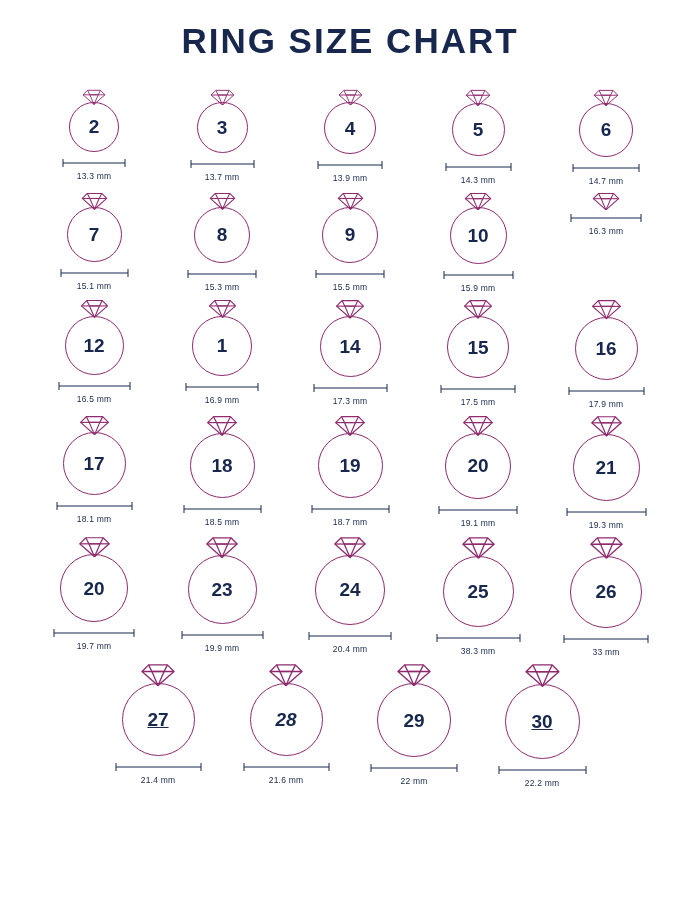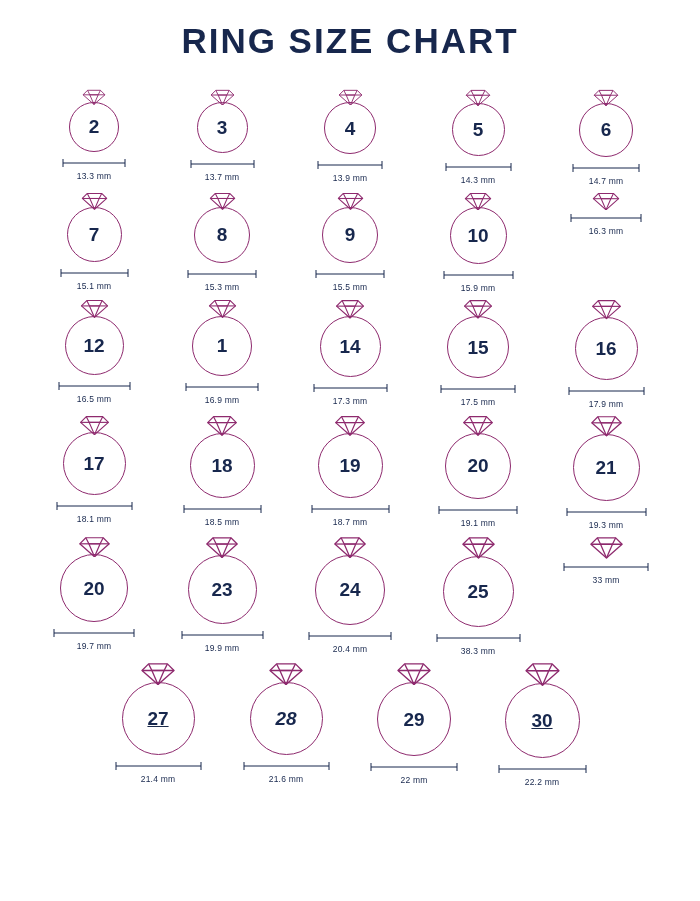--- a/index.html
+++ b/index.html
@@ -724,20 +724,23 @@
           <div class="ring-wrap">
             <svg class="gem" width="37" height="22.94" viewBox="0 0 40 25">
               <g fill="none" stroke="#8e2a6e" stroke-width="1.4" stroke-linejoin="round">
                 <path d="M3 9 L10 2 L30 2 L37 9 L20 24 Z"></path>
                 <path d="M3 9 L37 9"></path>
                 <path d="M10 2 L13.5 9 L20 24"></path>
                 <path d="M30 2 L26.5 9 L20 24"></path>
                 <path d="M13.5 9 L26.5 9"></path>
               </g>
             </svg>
+            <div class="band" style="width:72px;height:72px;">
+              <span class="num">26</span>
+            </div>
           </div>
           <div class="measure">
             <svg width="86" height="10" viewBox="0 0 86 10">
               <g stroke="#17274d" stroke-width="1">
                 <line x1="1" y1="1" x2="1" y2="9"></line>
                 <line x1="85" y1="1" x2="85" y2="9"></line>
                 <line x1="1" y1="5" x2="85" y2="5"></line>
               </g>
             </svg>
             <span class="mm-text">33 mm</span>

